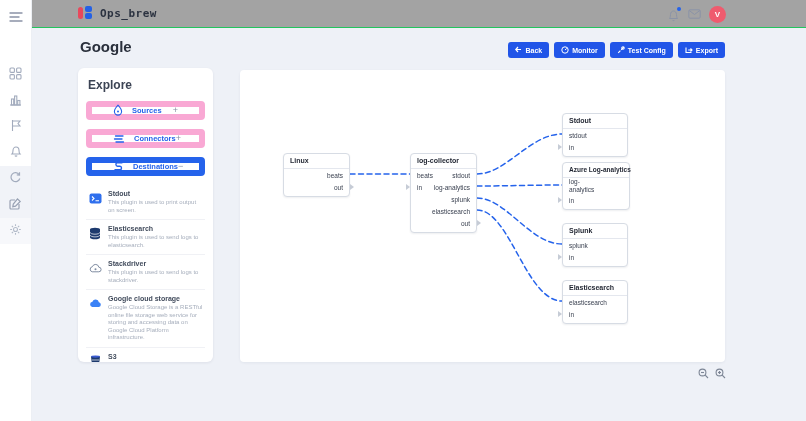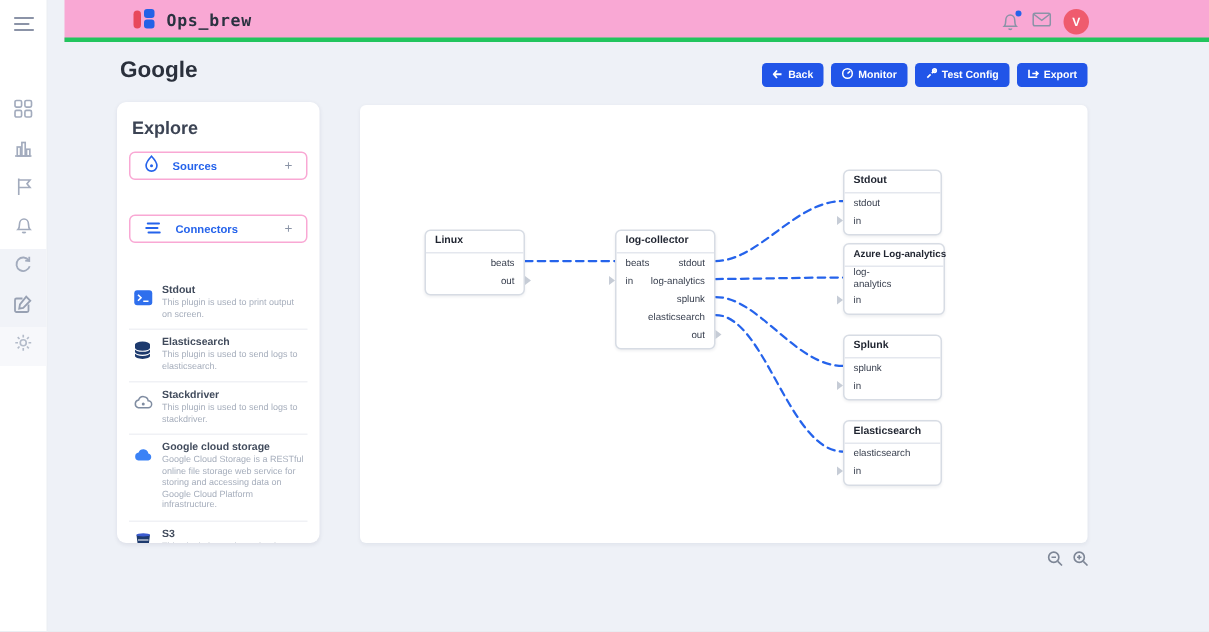--- a/index.html
+++ b/index.html
@@ -8,42 +8,42 @@
 
   
   .rail { position:absolute; left:0; top:0; bottom:0; width:32px; background:#fff; border-right:1px solid #eceff4; z-index:5; }
   .rail-burger { position:absolute; left:9px; top:9px; width:14px; height:12px; cursor:pointer; }
   .rail-items { position:absolute; top:62px; left:0; right:0; }
   .rail-item { height:26px; display:flex; align-items:center; justify-content:center; cursor:pointer; }
   .rail-item.hl { background:#f1f3f8; }
   .rail-item.hl2 { background:#f7f8fb; }
 
   
-  .topbar { position:absolute; left:43px; right:0; top:0; height:28px; background:#f9a8d4; border-bottom:3px solid #22c55e; z-index:4; }
+  .topbar { position:absolute; left:32px; right:0; top:0; height:28px; background:#a3a3a3; border-bottom:1px solid #22c55e; z-index:4; }
   .logo { position:absolute; left:46px; top:5px; display:flex; align-items:center; gap:5px; }
   .logo-mark { position:relative; width:17px; height:16px; }
   .logo-bar-red { position:absolute; left:0; top:2px; width:5px; height:12px; border-radius:2.5px; background:#e8485c; }
   .logo-sq-top { position:absolute; left:7px; top:1px; width:7px; height:6px; border-radius:2px; background:#2461e6; }
   .logo-sq-bot { position:absolute; left:7px; top:8px; width:7px; height:6px; border-radius:2px; background:#2461e6; }
   .logo-text { font-family:"DejaVu Sans Mono", monospace; font-size:11px; font-weight:700; color:#2b3240; letter-spacing:0.5px; }
   .top-icons { position:absolute; right:80px; top:0; height:28px; display:flex; align-items:center; gap:8px; }
   .bell-wrap { position:relative; width:12px; height:13px; cursor:pointer; }
   .bell-dot { position:absolute; right:-1px; top:-1px; width:4px; height:4px; border-radius:50%; background:#2563eb; }
   .mail { cursor:pointer; }
   .avatar { width:17px; height:17px; border-radius:50%; background:#ef5b6e; color:#fff; font-size:8px; font-weight:700; display:flex; align-items:center; justify-content:center; cursor:pointer; }
 
   
   .page-title { position:absolute; left:80px; top:38px; font-size:15px; font-weight:600; color:#2a303c; }
   .actions { position:absolute; right:81px; top:42px; display:flex; gap:5px; }
   .btn { display:flex; align-items:center; gap:3px; height:16px; padding:0 7px; background:#2155e8; color:#fff; font-size:7px; font-weight:600; border:none; border-radius:3px; cursor:pointer; font-family:"Liberation Sans", sans-serif; }
 
   
   .explore { position:absolute; left:78px; top:68px; width:135px; height:294px; background:#fff; border-radius:6px; box-shadow:0 1px 3px rgba(20,30,60,.08); padding:8px; overflow:hidden; }
   .explore-heading { font-size:12px; font-weight:600; color:#3c4454; margin:2px 0 9px 2px; }
-  .acc-row { display:flex; align-items:center; height:19px; border:1px solid #f9a8d4; border-radius:4px; margin-bottom:23px; padding:0 9px; cursor:pointer; background:#fff; }
+  .acc-row { display:flex; align-items:center; height:19px; border:6px solid #f9a8d4; border-radius:4px; margin-bottom:9px; padding:0 21px; cursor:pointer; background:#fff; }
   .acc-row.selected { border-color:#2563eb; }
   .acc-label { flex:1; margin-left:9px; font-size:7.5px; font-weight:700; color:#2563eb; }
   .acc-toggle { font-size:9px; color:#8a93a6; line-height:1; }
   .plugin-list { margin-top:3px; }
   .plugin { display:flex; gap:6px; padding:5px 2px 5px 2px; border-top:1px solid #f0f1f5; cursor:pointer; }
   .plugin:first-child { border-top:none; }
   .plugin-icon { flex:0 0 14px; height:14px; display:flex; align-items:center; justify-content:center; margin-top:1px; }
   .plugin-name { font-size:7px; font-weight:700; color:#414b5c; margin-bottom:2px; }
   .plugin-desc { font-size:6px; line-height:7.5px; color:#a6aebc; }
 
@@ -211,20 +211,27 @@
     <div class="acc-row">
       <span><svg width="12" height="10" viewBox="0 0 12 10" fill="none" stroke="#2563eb" stroke-width="1.3" stroke-linecap="round">
             <path d="M2.5 2 H10"></path>
             <path d="M1.5 5 H9"></path>
             <path d="M3 8 H10.5"></path>
           </svg></span>
       <span class="acc-label">Connectors</span>
       <span class="acc-toggle">+</span>
     </div>
 
+    <div class="acc-row selected">
+      <span><svg width="11" height="11" viewBox="0 0 11 11" fill="none" stroke="#2563eb" stroke-width="1.4" stroke-linecap="round">
+            <path d="M9 1.8 H4 C2.5 1.8 2.5 5.2 4.5 5.2 H7 C9 5.2 9 8.8 7 8.8 H2"></path>
+          </svg></span>
+      <span class="acc-label">Destinations</span>
+      <span class="acc-toggle">−</span>
+    </div>
 
     <div class="plugin-list">
 
       <div class="plugin">
         <span class="plugin-icon">
             <svg width="13" height="13" viewBox="0 0 13 13">
               <rect x="0.5" y="1.5" width="12" height="10" rx="2" fill="#2f6fed"></rect>
               <path d="M3 4.5 L5 6.5 L3 8.5" stroke="#fff" stroke-width="1.1" fill="none"></path>
               <line x1="6.5" y1="8.8" x2="10" y2="8.8" stroke="#fff" stroke-width="1.1"></line>
             </svg>

